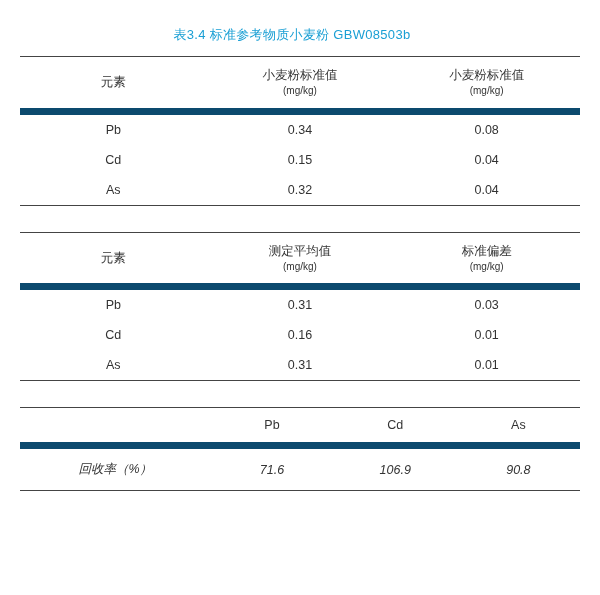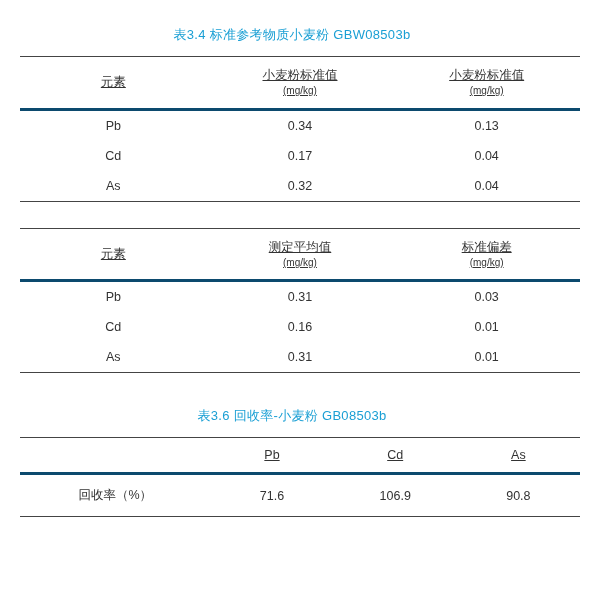--- a/index.html
+++ b/index.html
@@ -45,39 +45,38 @@
     padding: 0;
   }
   .hdr-row td {
     padding: 9px 0 9px 0;
     line-height: 1.45;
   }
   .hdr-top {
     border-top: 1px solid #444;
   }
   .hdr-bottom {
-    border-bottom: 3px solid #0c4a6e;
-    text-decoration: underline;
+    border-bottom: 7px solid #0c4a6e;
   }
   .body-row td {
     padding: 8px 0 8px 0;
   }
   .last-row td {
     border-bottom: 1px solid #444;
   }
   .unit {
     display: block;
     font-size: 10px;
     text-align: center;
   }
   .col-elem { width: 33.33%; }
   .col-val  { width: 33.33%; }
   .gap-lg { height: 26px; }
   .t3-hdr td { padding: 10px 0 10px 0; }
-  .t3-body td { padding: 12px 0 12px 0; }
+  .t3-body td { padding: 12px 0 12px 0; font-style: italic; }
   .t3-c1 { width: 34%; }
   .t3-c2 { width: 22%; }
   .t3-c3 { width: 22%; }
   .t3-c4 { width: 22%; }
 </style>
 </head>
 <body>
 
 <div class="page">
 
@@ -95,25 +94,25 @@
             <span class="unit">(mg/kg)</span>
           </td>
           <td class="col-val">
             <span>小麦粉标准值</span>
             <span class="unit">(mg/kg)</span>
           </td>
         </tr>
         <tr class="body-row">
           <td>Pb</td>
           <td>0.34</td>
-          <td>0.13</td>
+          <td>0.08</td>
         </tr>
         <tr class="body-row">
           <td>Cd</td>
-          <td>0.17</td>
+          <td>0.15</td>
           <td>0.04</td>
         </tr>
         <tr class="body-row last-row">
           <td>As</td>
           <td>0.32</td>
           <td>0.04</td>
         </tr>
       </tbody>
     </table>
   </div>
@@ -152,21 +151,20 @@
           <td>0.31</td>
           <td>0.01</td>
         </tr>
       </tbody>
     </table>
   </div>
 
   <div class="gap-lg"></div>
 
   <div class="table-block">
-    <div class="caption">表3.6 回收率-小麦粉 GB08503b</div>
     <table>
       <tbody>
         <tr class="t3-hdr hdr-top hdr-bottom">
           <td class="t3-c1"></td>
           <td class="t3-c2">Pb</td>
           <td class="t3-c3">Cd</td>
           <td class="t3-c4">As</td>
         </tr>
         <tr class="t3-body last-row">
           <td>回收率（%）</td>

